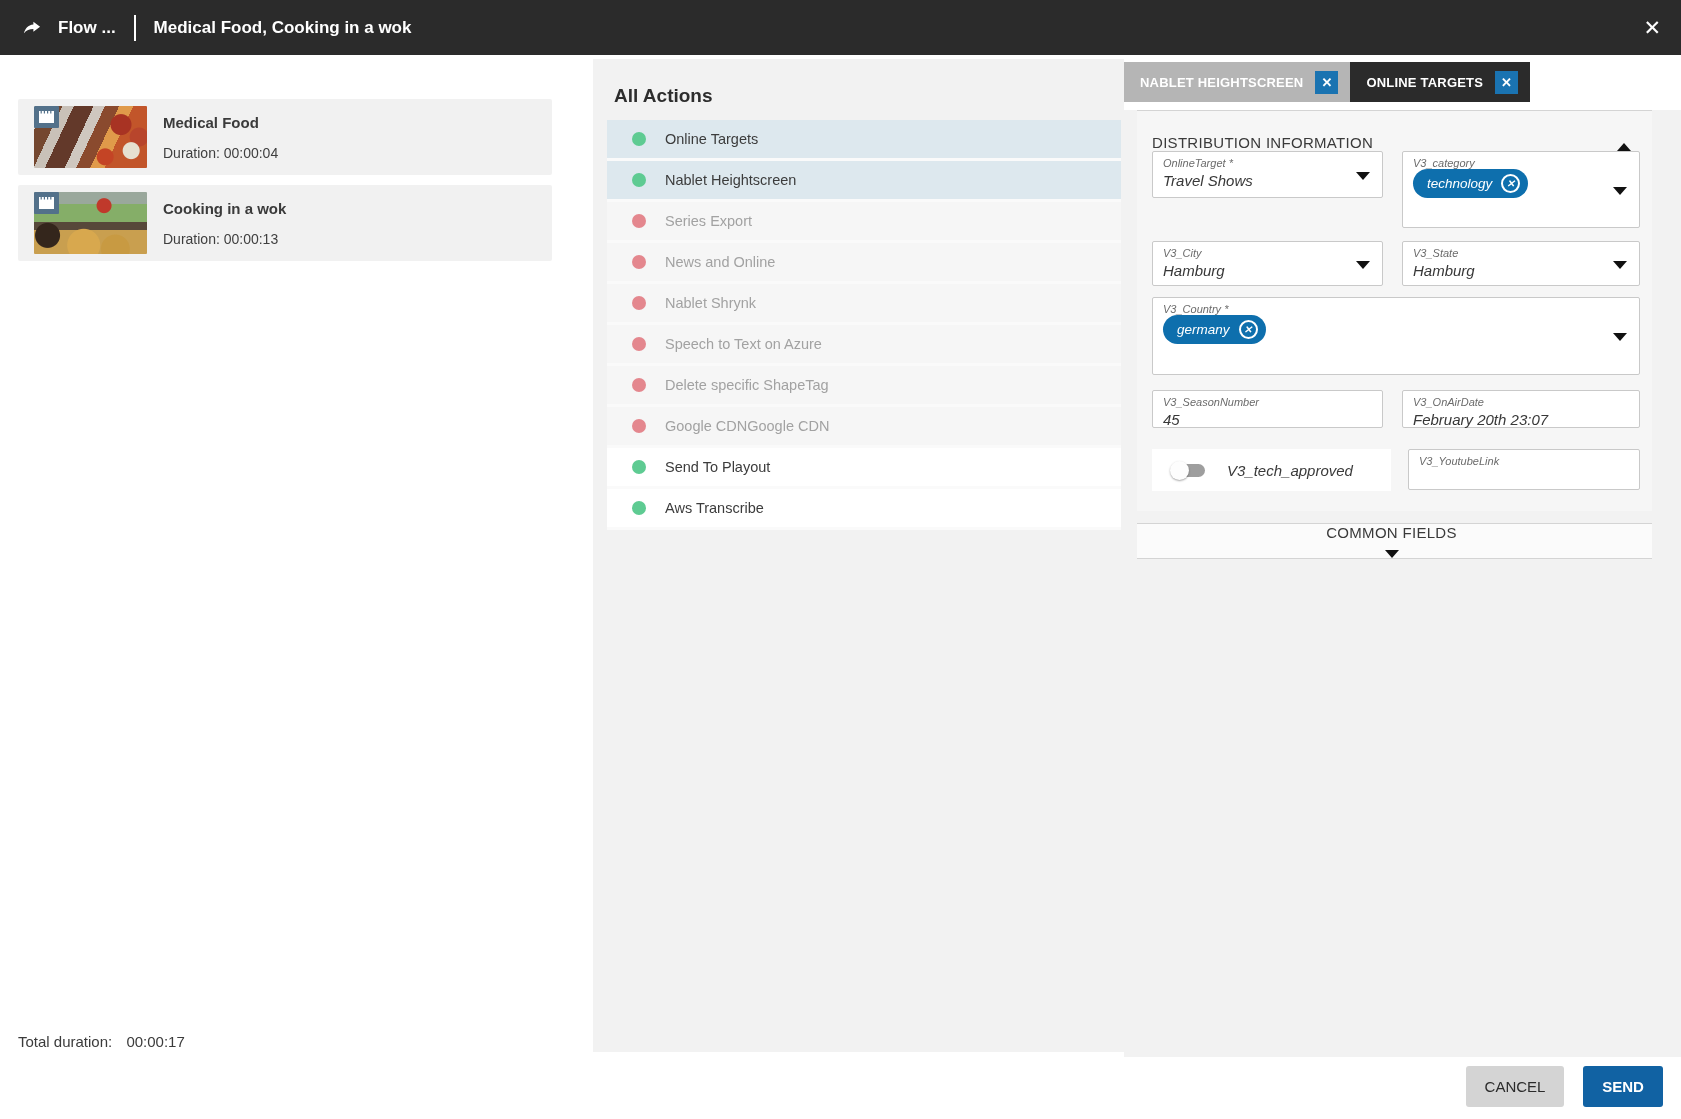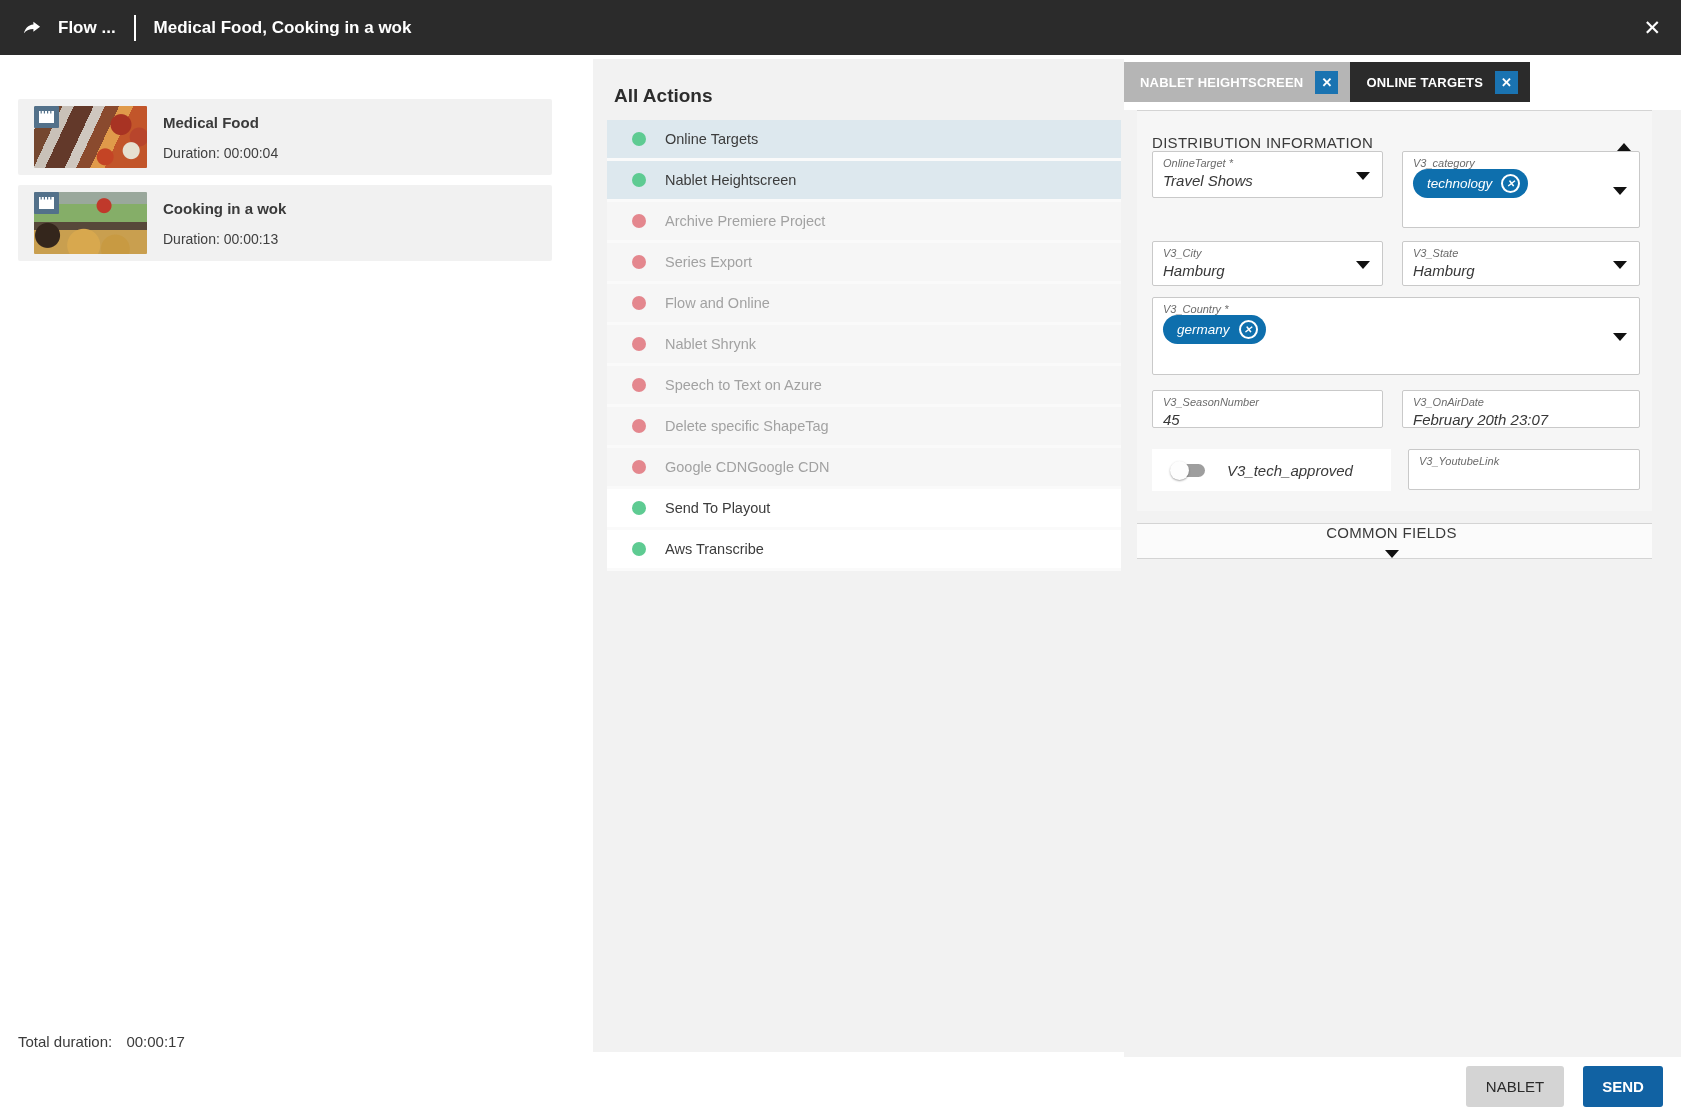--- a/index.html
+++ b/index.html
@@ -149,29 +149,25 @@
         <div class="action-row selected">
           <span class="dot"></span>
           <span class="action-label">Online Targets</span>
         </div>
         <div class="action-row selected">
           <span class="dot"></span>
           <span class="action-label">Nablet Heightscreen</span>
         </div>
         <div class="action-row disabled">
           <span class="dot"></span>
-          <span class="action-label">Archive Premiere Project</span>
-        </div>
-        <div class="action-row disabled">
-          <span class="dot"></span>
           <span class="action-label">Series Export</span>
         </div>
         <div class="action-row disabled">
           <span class="dot"></span>
-          <span class="action-label">Flow and Online</span>
+          <span class="action-label">News and Online</span>
         </div>
         <div class="action-row disabled">
           <span class="dot"></span>
           <span class="action-label">Nablet Shrynk</span>
         </div>
         <div class="action-row disabled">
           <span class="dot"></span>
           <span class="action-label">Speech to Text on Azure</span>
         </div>
         <div class="action-row disabled">
@@ -280,17 +276,17 @@
       </div>
 
       <div class="common-band">
         <span class="section-title">COMMON FIELDS</span>
         <span class="tri-down"></span>
       </div>
     </div>
   </div>
 
   <div class="footer">
-    <button class="btn btn-cancel">NABLET</button>
+    <button class="btn btn-cancel">CANCEL</button>
     <button class="btn btn-send">SEND</button>
   </div>
 
 </div>
 
 </body></html>

